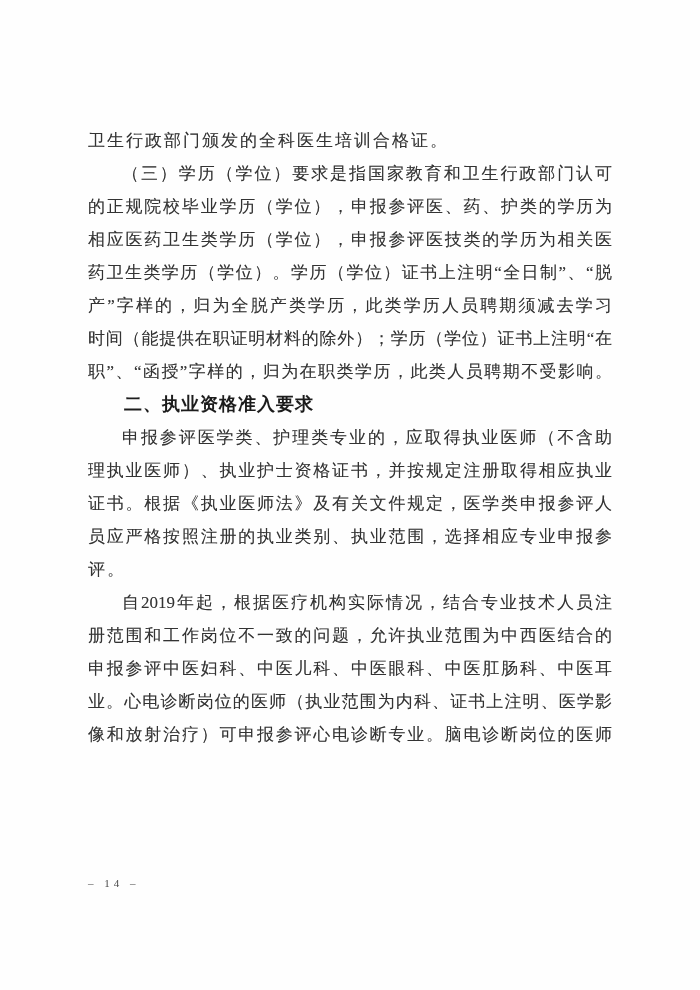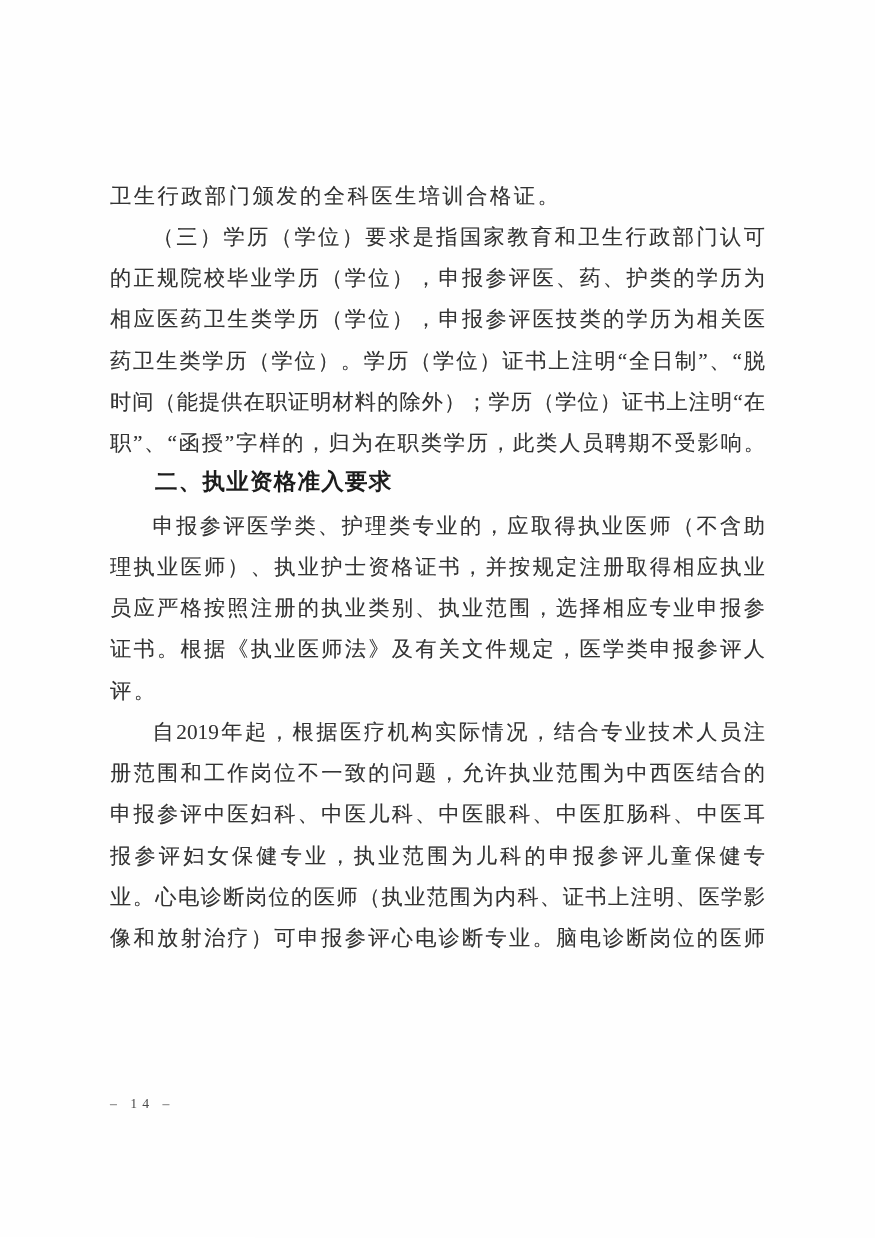--- a/index.html
+++ b/index.html
@@ -12,42 +12,42 @@
     width: 700px;
     height: 990px;
     background: #fefefe;
     font-family: "Liberation Serif", "DejaVu Serif", serif;
     color: #333333;
     overflow: hidden;
   }
   .content {
     position: absolute;
     left: 88px;
-    top: 140px;
+    top: 124px;
     width: 524px;
   }
   .line {
     font-size: 17px;
     line-height: 33px;
     height: 33px;
     overflow: hidden;
     text-shadow: 0 0 0.4px rgba(60,60,60,0.35);
   }
   .just {
     text-align: justify;
     text-align-last: justify;
   }
   .indent {
     text-indent: 2em;
   }
   .short {
     letter-spacing: 2px;
   }
   .heading {
-    font-family: Liberation Mono, monospace;
+    font-family: Liberation Sans, sans-serif;
     font-weight: bold;
     font-size: 18px;
     color: #1c1c1c;
     letter-spacing: 1px;
     text-shadow: none;
   }
   .footer {
     position: absolute;
     left: 88px;
     top: 875px;
@@ -61,29 +61,29 @@
 </head>
 <body>
 
 <div class="page">
   <div class="content">
     <div class="line short">卫生行政部门颁发的全科医生培训合格证。</div>
     <div class="line just indent">（三）学历（学位）要求是指国家教育和卫生行政部门认可</div>
     <div class="line just">的正规院校毕业学历（学位），申报参评医、药、护类的学历为</div>
     <div class="line just">相应医药卫生类学历（学位），申报参评医技类的学历为相关医</div>
     <div class="line just">药卫生类学历（学位）。学历（学位）证书上注明“全日制”、“脱</div>
+    <div class="line just">产”字样的，归为全脱产类学历，此类学历人员聘期须减去学习</div>
     <div class="line just">时间（能提供在职证明材料的除外）；学历（学位）证书上注明“在</div>
     <div class="line just">职”、“函授”字样的，归为在职类学历，此类人员聘期不受影响。</div>
     <div class="line heading indent">二、执业资格准入要求</div>
     <div class="line just indent">申报参评医学类、护理类专业的，应取得执业医师（不含助</div>
     <div class="line just">理执业医师）、执业护士资格证书，并按规定注册取得相应执业</div>
+    <div class="line just">证书。根据《执业医师法》及有关文件规定，医学类申报参评人</div>
     <div class="line just">员应严格按照注册的执业类别、执业范围，选择相应专业申报参</div>
-    <div class="line just">证书。根据《执业医师法》及有关文件规定，医学类申报参评人</div>
     <div class="line short">评。</div>
     <div class="line just indent">自2019年起，根据医疗机构实际情况，结合专业技术人员注</div>
     <div class="line just">册范围和工作岗位不一致的问题，允许执业范围为中西医结合的</div>
     <div class="line just">申报参评中医妇科、中医儿科、中医眼科、中医肛肠科、中医耳</div>
-    <div class="line just">报参评妇女保健专业，执业范围为儿科的申报参评儿童保健专</div>
     <div class="line just">业。心电诊断岗位的医师（执业范围为内科、证书上注明、医学影</div>
     <div class="line just">像和放射治疗）可申报参评心电诊断专业。脑电诊断岗位的医师</div>
   </div>
   <div class="footer">– 14 –</div>
 </div>
 
 </body></html>

